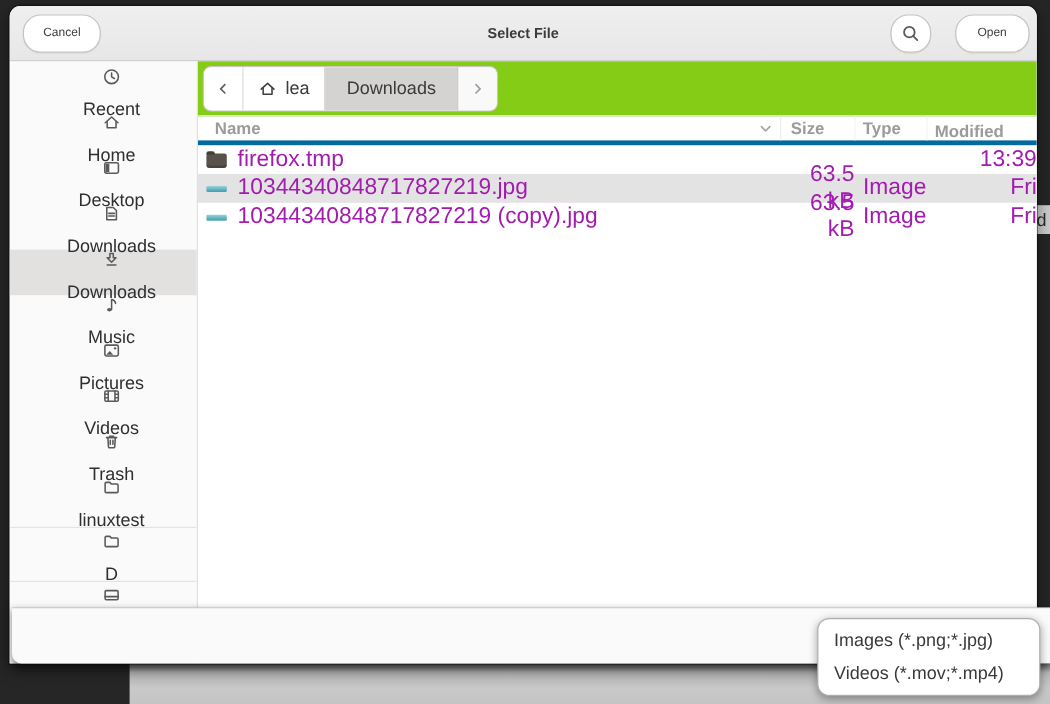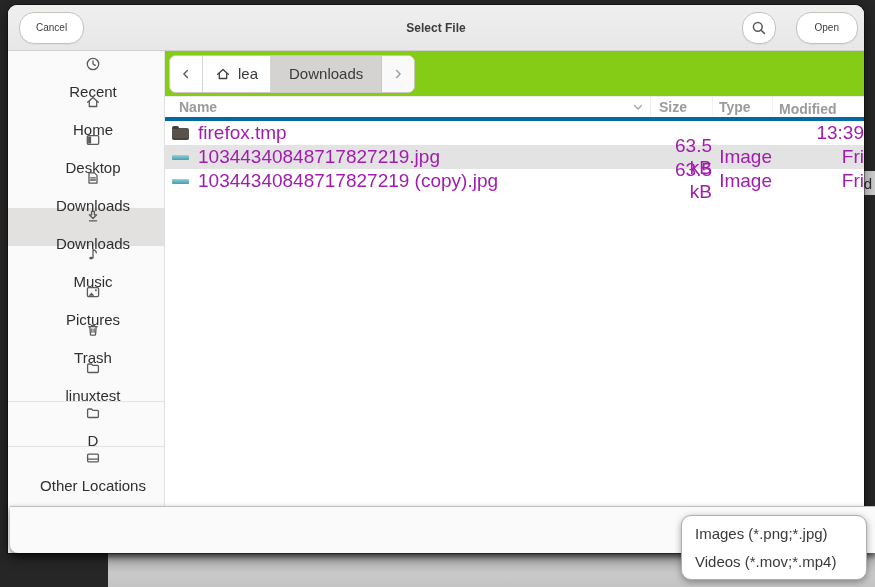--- a/index.html
+++ b/index.html
@@ -215,20 +215,29 @@
           <span class="sicon">
             <svg class="stroke" width="16" height="16" viewBox="0 0 16 16">
                 <rect x="2.4" y="3.6" width="11.2" height="9" rx="1.3"></rect>
                 <circle cx="10.9" cy="6.3" r="1" fill="#5a5a5a" stroke="none"></circle>
                 <path d="M3.5 11.7l3-3.3 2.9 3.3z" fill="#5a5a5a" stroke="none"></path>
               </svg>
           </span>
           <span>Pictures</span>
         </div>
 
+        <div class="side-item">
+          <span class="sicon">
+            <svg class="stroke" width="16" height="16" viewBox="0 0 16 16">
+                <rect x="2.4" y="3.8" width="11.2" height="8.6" rx="1"></rect>
+                <path d="M5.2 3.8v8.6M10.8 3.8v8.6M2.4 6.6h2.8M2.4 9.4h2.8M10.8 6.6h2.8M10.8 9.4h2.8"></path>
+              </svg>
+          </span>
+          <span>Videos</span>
+        </div>
 
         <div class="side-item">
           <span class="sicon">
             <svg class="stroke" width="16" height="16" viewBox="0 0 16 16">
                 <path d="M3.8 4.7h8.4M6.4 4.7V3.5h3.2v1.2"></path>
                 <path d="M4.9 4.7l.5 7.5c0 .5.4.9.9.9h3.4c.5 0 .9-.4.9-.9l.5-7.5"></path>
                 <path d="M6.9 6.9v3.4M9.1 6.9v3.4"></path>
               </svg>
           </span>
           <span>Trash</span>

